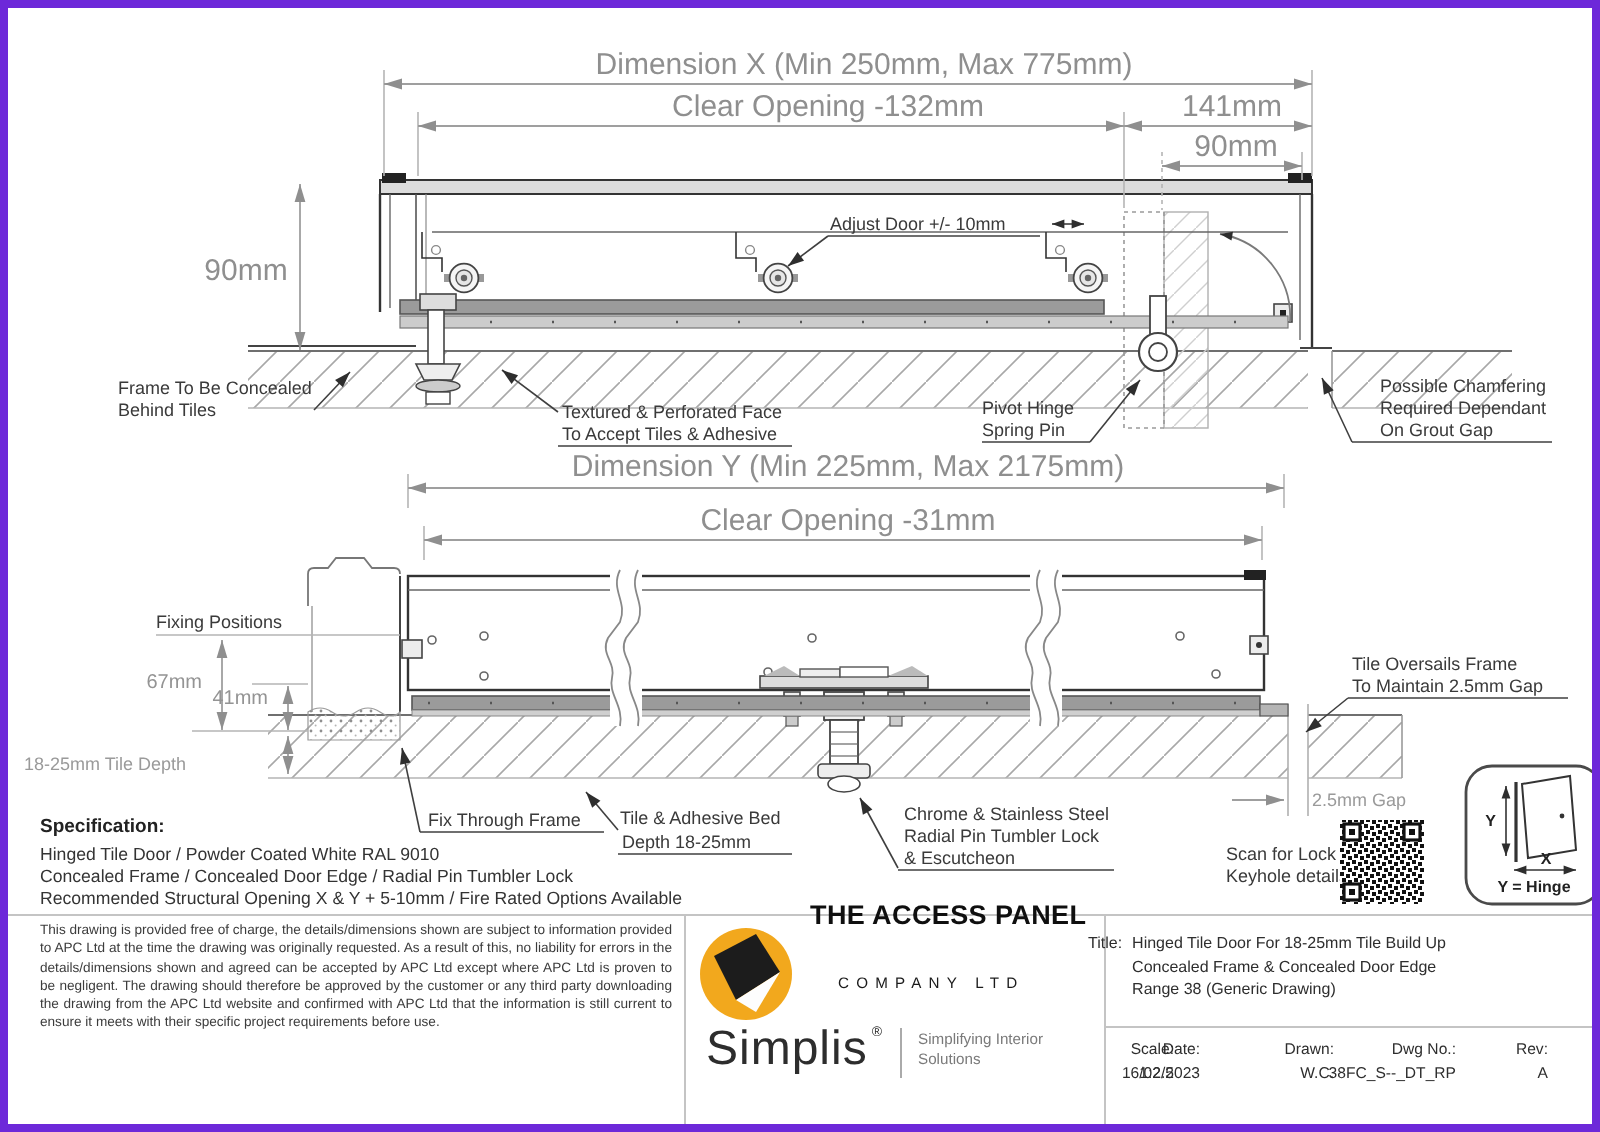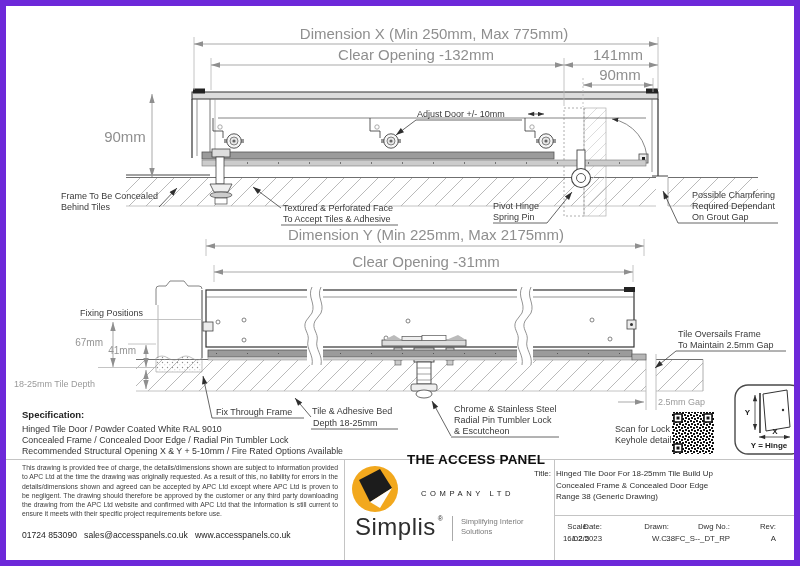--- a/index.html
+++ b/index.html
@@ -1,16 +1,16 @@
 <!DOCTYPE html>
 <html><head>
 <meta charset="utf-8">
 <style>
   html,body{margin:0;padding:0;background:#fff;}
-  .page{position:relative;width:800px;height:566px;background:#fff;border:6px solid #6d28d9;
+  .page{position:relative;width:800px;height:566px;background:#fff;border:4px solid #6d28d9;
         box-sizing:border-box;font-family:"Liberation Sans",sans-serif;overflow:hidden;}
   svg text{font-family:"Liberation Sans",sans-serif;}
   .dim{fill:#8f8f8f;font-size:15px;}
   .dimS{fill:#949494;font-size:10px;}
   .lbl{fill:#3a3a3a;font-size:9px;}
   .lblG{fill:#9a9a9a;font-size:9px;}
   .lblB{fill:#222;font-size:9.5px;font-weight:bold;}
   .spec{fill:#333;font-size:8.8px;}
   .badgeT{fill:#222;font-size:8px;font-weight:bold;}
   .dl{stroke:#9f9f9f;stroke-width:0.9;fill:none;}
@@ -25,21 +25,21 @@
   .address{position:absolute;left:16px;top:523px;font-size:8.6px;line-height:12.5px;color:#1d1d1d;}
   .contacts{white-space:pre;}
   .brand-name1{position:absolute;left:401px;top:446px;font-size:13.5px;font-weight:bold;color:#0f0f0f;letter-spacing:0.2px;}
   .brand-name2{position:absolute;left:415px;top:483px;font-size:7.6px;color:#1a1a1a;letter-spacing:3.6px;text-align:center;}
   .logo{position:absolute;left:344px;top:458px;}
   .simplis-row{position:absolute;left:349px;top:508px;display:flex;align-items:flex-start;}
   .simplis{font-size:24px;color:#2d2d2d;letter-spacing:0.5px;line-height:26px;}
   .reg{font-size:7px;color:#2d2d2d;margin:1px 0 0 2px;}
   .tag-div{width:1px;height:25px;background:#aaa;margin:2px 8px 0 9px;}
   .tagline{font-size:7.6px;line-height:9.5px;color:#7a7a7a;margin-top:3px;}
-  .tb-title{position:absolute;left:528px;top:462px;display:flex;font-size:8px;color:#2e2e2e;line-height:11.6px;}
+  .tb-title{position:absolute;left:540px;top:462px;display:flex;font-size:8px;color:#2e2e2e;line-height:11.6px;}
   .tb-title .lab{margin-right:5px;}
   .tb-col{position:absolute;top:516px;text-align:right;font-size:7.8px;color:#2e2e2e;}
   .tb-col .val{margin-top:3px;}
 </style>
 </head>
 <body>
 
 <div class="page">
 
 <svg width="800" height="566" viewBox="0 0 800 566">
@@ -373,21 +373,20 @@
 
 <div>
   <div class="hline" style="left:0;top:453px;width:800px;"></div>
   <div class="vline" style="left:338px;top:453px;height:112px;"></div>
   <div class="vline" style="left:548px;top:453px;height:112px;"></div>
   <div class="hline" style="left:548px;top:509px;width:251px;"></div>
 
   <div class="disclaimer">This drawing is provided free of charge, the details/dimensions shown are subject to information provided to APC Ltd at the time the drawing was originally requested. As a result of this, no liability for errors in the details/dimensions shown and agreed can be accepted by APC Ltd except where APC Ltd is proven to be negligent. The drawing should therefore be approved by the customer or any third party downloading the drawing from the APC Ltd website and confirmed with APC Ltd that the information is still current to ensure it meets with their specific project requirements before use.</div>
 
   <div class="address">
-    <div class="contacts">01724 853090   sales@accesspanels.co.uk   www.accesspanels.co.uk</div>
   </div>
 
   <svg class="logo" width="50" height="50" viewBox="0 0 50 50">
     <defs>
           <clipPath id="lc">
             <circle cx="25" cy="25" r="23"></circle>
           </clipPath>
         </defs>
     <circle cx="25" cy="25" r="23" fill="#F2A81D"></circle>
     <g clip-path="url(#lc)">

